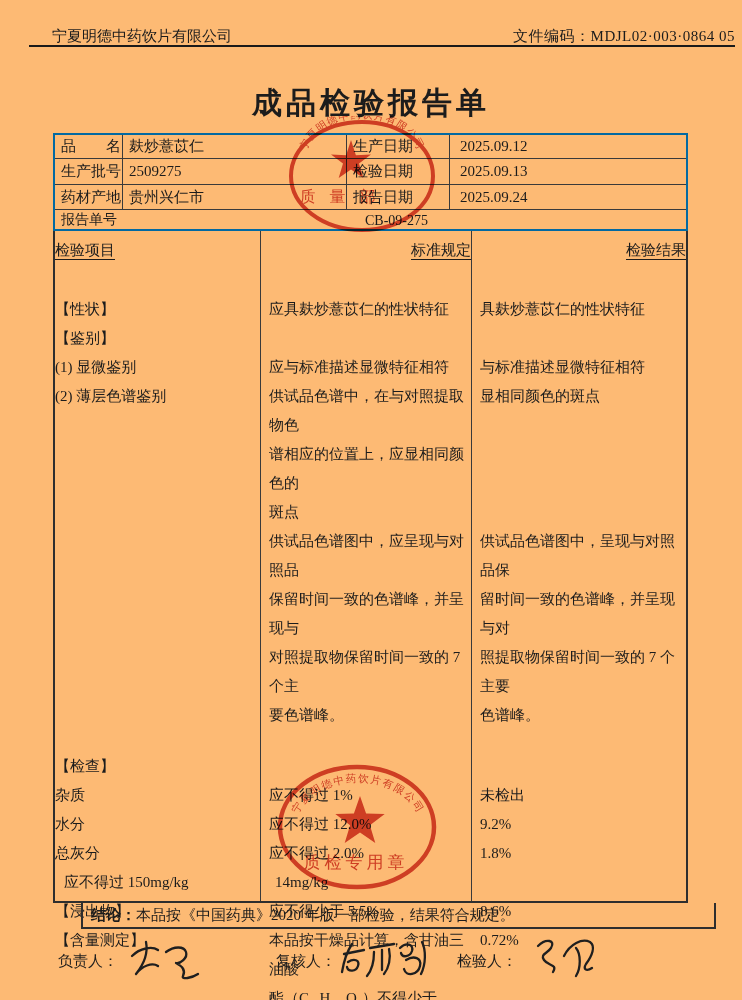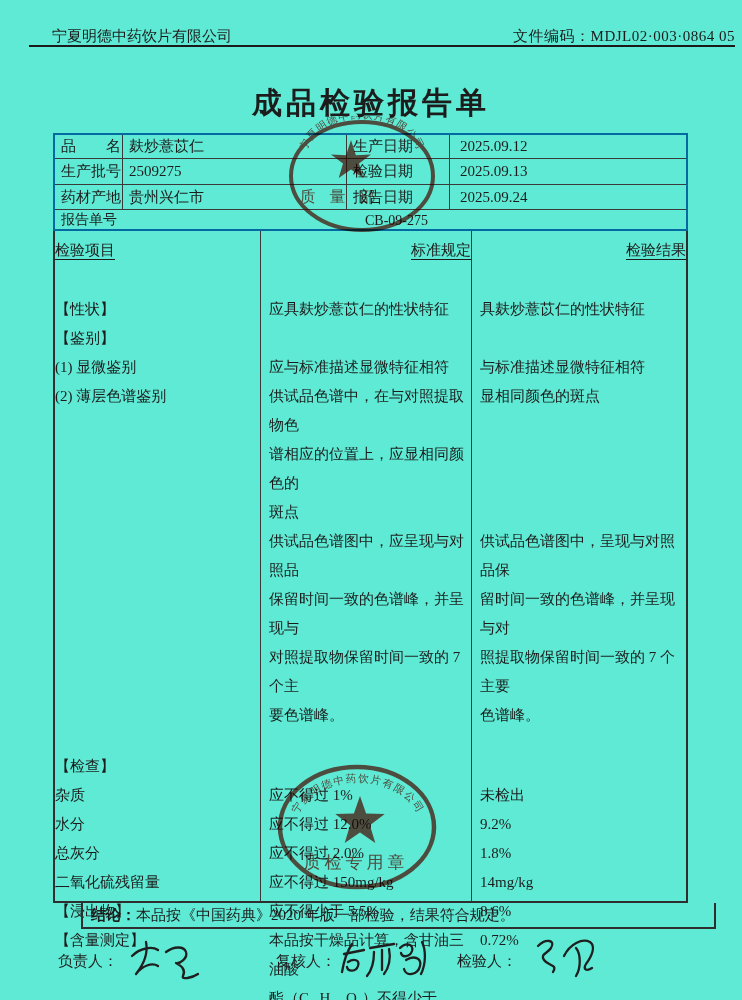--- a/index.html
+++ b/index.html
@@ -1,19 +1,19 @@
 <!DOCTYPE html>
 <html><head>
 <meta charset="utf-8">
 <style>
   * { margin:0; padding:0; box-sizing:border-box; }
   html,body { background:#888; }
   .page {
     position:relative; width:742px; height:1000px; margin:0 auto;
-    background:#5eead4; overflow:hidden;
+    background:#fdba74; overflow:hidden;
     font-family:"Liberation Serif","DejaVu Serif",serif;
     color:#1c1c1c;
   }
   
   .doc-header { position:absolute; top:27px; left:52px; right:7px; height:20px; font-size:15px; }
   .doc-header .company { position:absolute; left:0; top:0; }
   .doc-header .doccode { position:absolute; right:0; top:0; letter-spacing:.5px; }
   .header-rule { position:absolute; left:29px; top:45px; width:706px; height:2px; background:#1a1a1a; }
   
   .title { position:absolute; top:83px; left:0; width:742px; text-align:center;
@@ -151,21 +151,20 @@
       <div class="c1">水分</div>
       <div class="c2">应不得过 12.0%</div>
       <div class="c3">9.2%</div>
     </div>
     <div class="trow">
       <div class="c1">总灰分</div>
       <div class="c2">应不得过 2.0%</div>
       <div class="c3">1.8%</div>
     </div>
     <div class="trow">
-      <div class="c1">二氧化硫残留量</div>
       <div class="c2">应不得过 150mg/kg</div>
       <div class="c3">14mg/kg</div>
     </div>
     <div class="trow">
       <div class="c1">【浸出物】</div>
       <div class="c2">应不得少于 5.5%</div>
       <div class="c3">8.6%</div>
     </div>
     <div class="trow">
       <div class="c1">【含量测定】</div>

